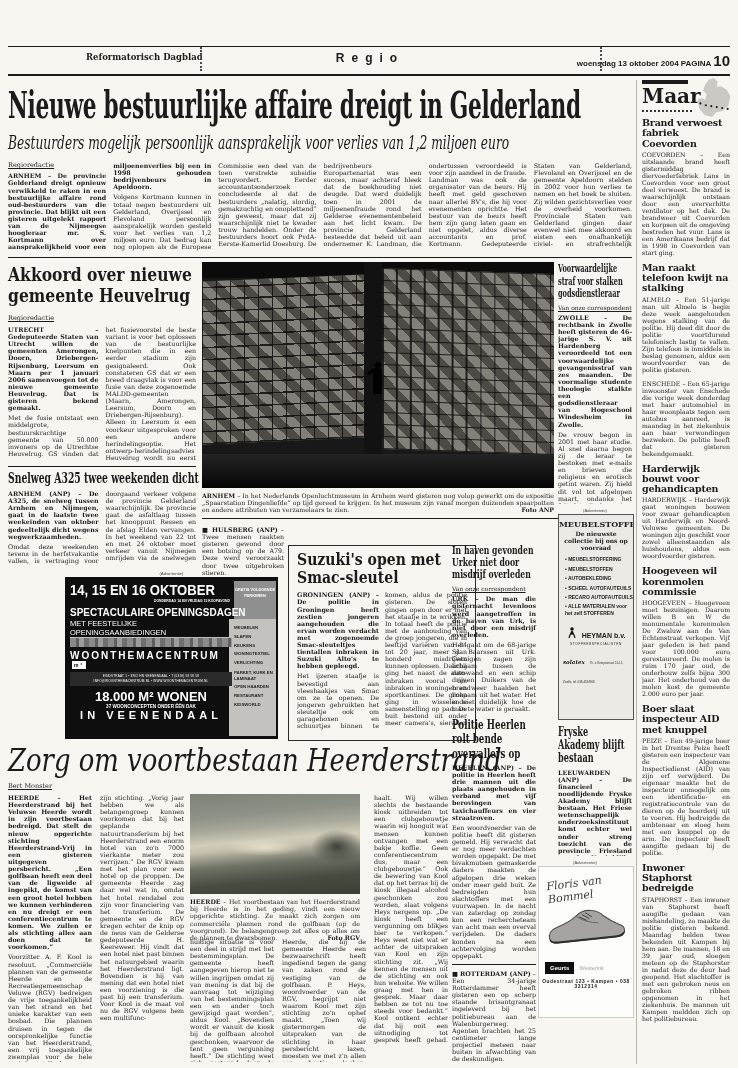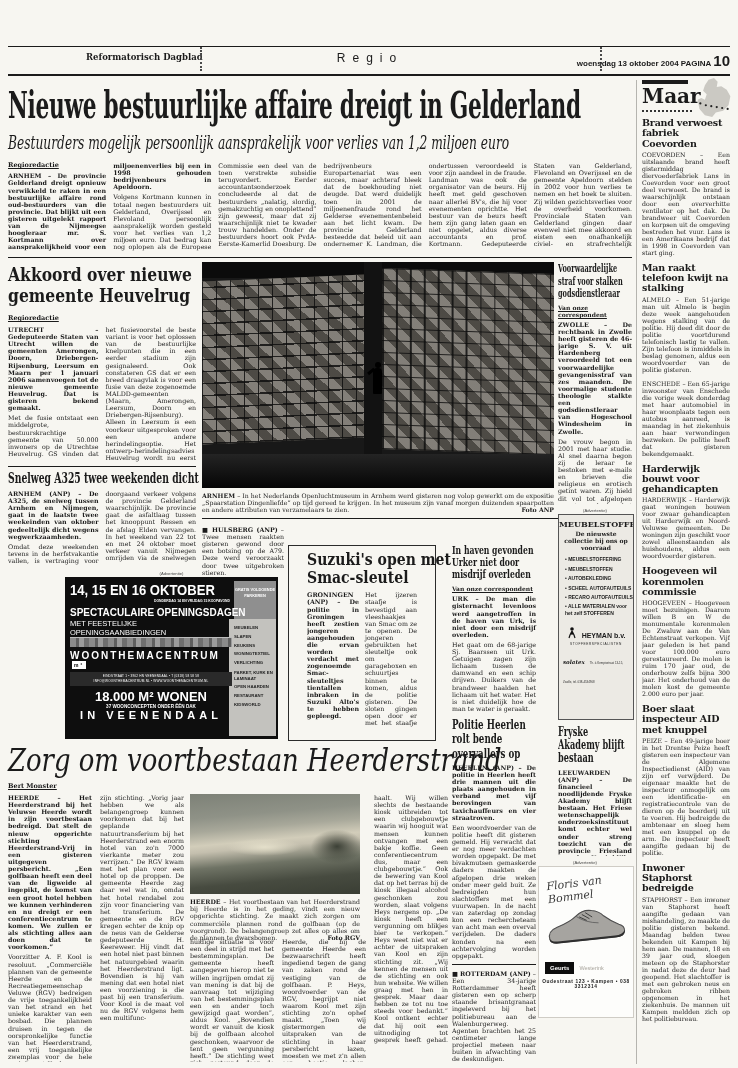--- a/index.html
+++ b/index.html
@@ -4,21 +4,21 @@
 <style>
   html,body{margin:0;padding:0;background:#e8e7e2;}
   .page{position:relative;width:738px;height:1068px;background:#f7f6f1;color:#1b1b1b;
         font-family:"DejaVu Serif",serif;overflow:hidden;}
   .abs{position:absolute;}
   .rule{position:absolute;background:#1b1b1b;}
   .rule-light{position:absolute;background:#b5b4af;}
   .vdots{position:absolute;width:0;border-left:2px dotted #4a4a4a;height:24px;top:47px;}
   .sans{font-family:"Liberation Sans",sans-serif;}
   .sq{transform-origin:0 0;display:block;}
-  .byline{font-weight:bold;font-size:6.5px;text-decoration:underline;margin:0 0 3px 0;}
+  .byline{font-weight:normal;font-size:6.5px;text-decoration:underline;margin:0 0 3px 0;}
   .body-txt{font-size:6.3px;line-height:1.13;text-align:justify;}
   .lede{font-weight:bold;}
   p{margin:0 0 3px 0;}
   .mc{column-fill:auto;overflow:hidden;}
   .caption{font-size:6.2px;line-height:1.16;text-align:justify;}
   .caption .cap-loc{font-weight:bold;}
   .caption .credit{font-weight:bold;float:right;}
   
   .kort-item h4{font-size:9.5px;line-height:1.08;margin:0 0 2px 0;letter-spacing:-0.2px;}
   .kort-item{margin-bottom:7px;}
@@ -80,21 +80,21 @@
 </style>
 </head>
 <body>
 
 <div class="page">
 
   <div class="rule" style="left:8px;top:46px;width:722px;height:1px"></div>
   <div class="abs" style="left:86px;top:52px;font-size:8.5px;font-weight:bold">Reformatorisch Dagblad</div>
   <div class="vdots" style="left:200px"></div>
   <div class="vdots" style="left:600px"></div>
-  <div class="abs sans" style="left:280px;top:51px;width:180px;text-align:center;font-size:12px;font-weight:normal;letter-spacing:7px">Regio</div>
+  <div class="abs sans" style="left:280px;top:51px;width:180px;text-align:center;font-size:12px;font-weight:bold;letter-spacing:7px">Regio</div>
   <div class="abs sans" style="left:430px;top:52px;width:300px;text-align:right;font-size:8px;font-weight:bold">
     <span>woensdag 13 oktober 2004</span>
     <span>PAGINA</span>
     <span style="font-size:15px">10</span>
   </div>
   <div class="rule" style="left:8px;top:74px;width:722px;height:2px"></div>
 
   <h1 class="abs sq" style="left:8px;top:82px;margin:0;font-size:38px;white-space:nowrap;transform:scaleX(.57);letter-spacing:-.5px">Nieuwe bestuurlijke affaire dreigt in Gelderland</h1>
   <div class="abs sq" style="left:8px;top:132px;font-size:18px;font-style:italic;white-space:nowrap;transform:scaleX(.68)">Bestuurders mogelijk persoonlijk aansprakelijk voor verlies van 1,2 miljoen euro</div>
   <div class="abs mc body-txt" style="left:8px;top:162px;width:624px;height:92px;column-count:6;column-gap:7px">
@@ -209,21 +209,21 @@
       <div class="addr-band">
         <div>EINDSTRAAT 1 • 3902 HN VEENENDAAL • T (0318) 58 58 58</div>
         <div>INFO@WOONTHEMACENTRUM.NL • WWW.WOONTHEMACENTRUM.NL</div>
       </div>
       <div style="font-size:13px;font-weight:bold;text-align:center;margin-top:3px">18.000 M² WONEN</div>
       <div style="font-size:4.6px;font-weight:bold;text-align:center">37 WOONCONCEPTEN ONDER ÉÉN DAK</div>
       <div style="font-size:11px;font-weight:bold;text-align:center;letter-spacing:4px">IN VEENENDAAL</div>
     </div>
   </div>
 
-  <div class="abs box" style="left:288px;top:545px;width:148px;height:196px;padding:5px 18px;box-sizing:border-box">
+  <div class="abs box" style="left:288px;top:545px;width:188px;height:196px;padding:5px 8px;box-sizing:border-box">
     <h3 class="sq" style="margin:0 0 4px 0;width:172px;font-size:16.5px;line-height:1.1;transform:scaleX(.85)">Suzuki's open met Smac-sleutel</h3>
     <div class="mc body-txt" style="column-count:2;column-gap:6px;height:140px">
       <p class="lede">GRONINGEN (ANP) – De politie in Groningen heeft zestien jongeren aangehouden die ervan worden verdacht met zogenoemde Smac-sleuteltjes tientallen inbraken in Suzuki Alto's te hebben gepleegd.</p>
       <p>Het ijzeren staafje is bevestigd aan vleeshaakjes van Smac om ze te openen. De jongeren gebruikten het sleuteltje ook om garageboxen en schuurtjes binnen te komen, aldus de politie gisteren. De sloten gingen open door er met het staafje in te wrikken. In totaal heeft de politie met de aanhouding van de groep jongeren, die in leeftijd variëren van 14 tot 20 jaar, meer dan honderd misdrijven kunnen oplossen. Daarbij ging het naast de auto-inbraken vooral om inbraken in woningen en sportkantines. De groep ging in wisselende samenstelling op pad. De buit bestond uit onder meer camera's, sieraden en computers en was vooral bestemd voor eigen gebruik. De totale waarde wordt geschat op enkele tienduizenden euro's. De zaak kwam eind juli aan het rollen, nadat een 16-jarige jongen uit Groningen en een jongen zonder vaste woon- of verblijfplaats bij een inbraak in Haren op heterdaad waren betrapt. De aanhoudingen van de overige veertien jongeren, afkomstig uit Groningen, Haren, Oldehove en Sauwerd, vonden in de daaropvolgende maanden plaats. Negen verdachten zijn inmiddels voorgeleid aan de rechter-commissaris. Vier van hen zitten nog vast. De andere verdachten zijn inmiddels op vrije voeten gesteld.</p>
     </div>
   </div>
 
   <div class="abs" style="left:452px;top:545px;width:84px">
     <h3 class="sq" style="margin:0 0 4px 0;width:120px;font-size:11px;line-height:1.1;transform:scaleX(.7)">In haven gevonden Urker niet door misdrijf overleden</h3>
     <div class="byline" style="font-size:6px">Van onze correspondent</div>

